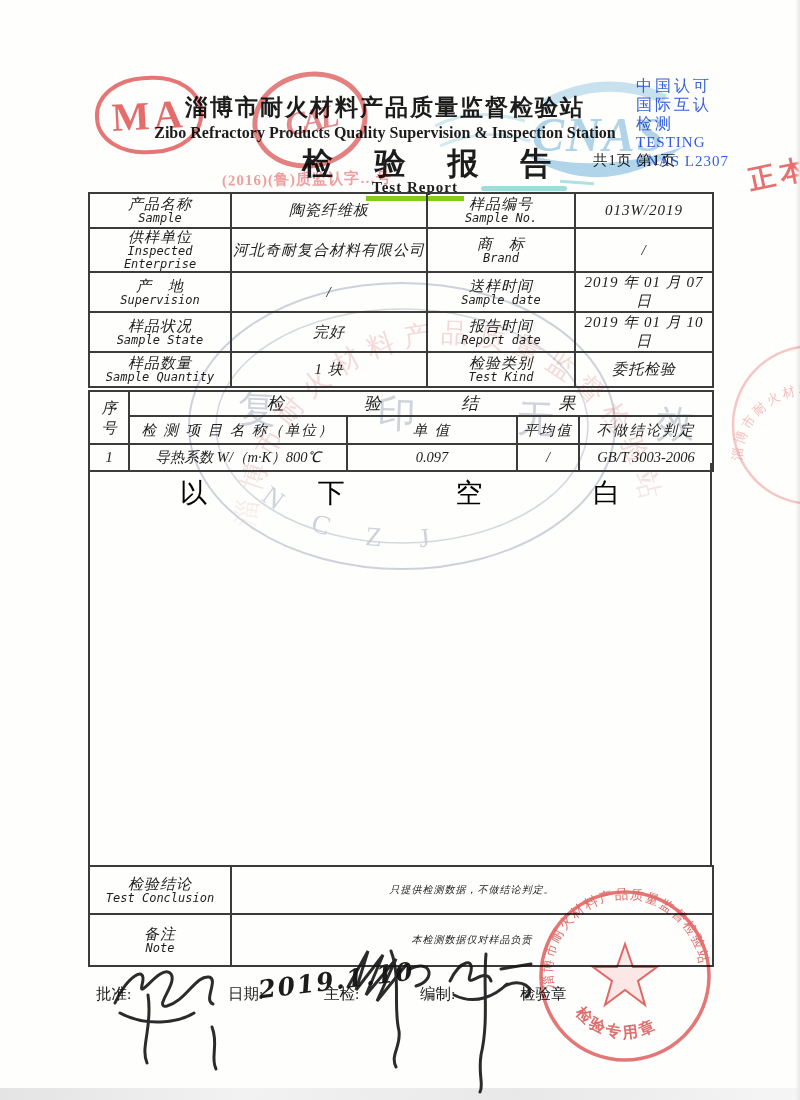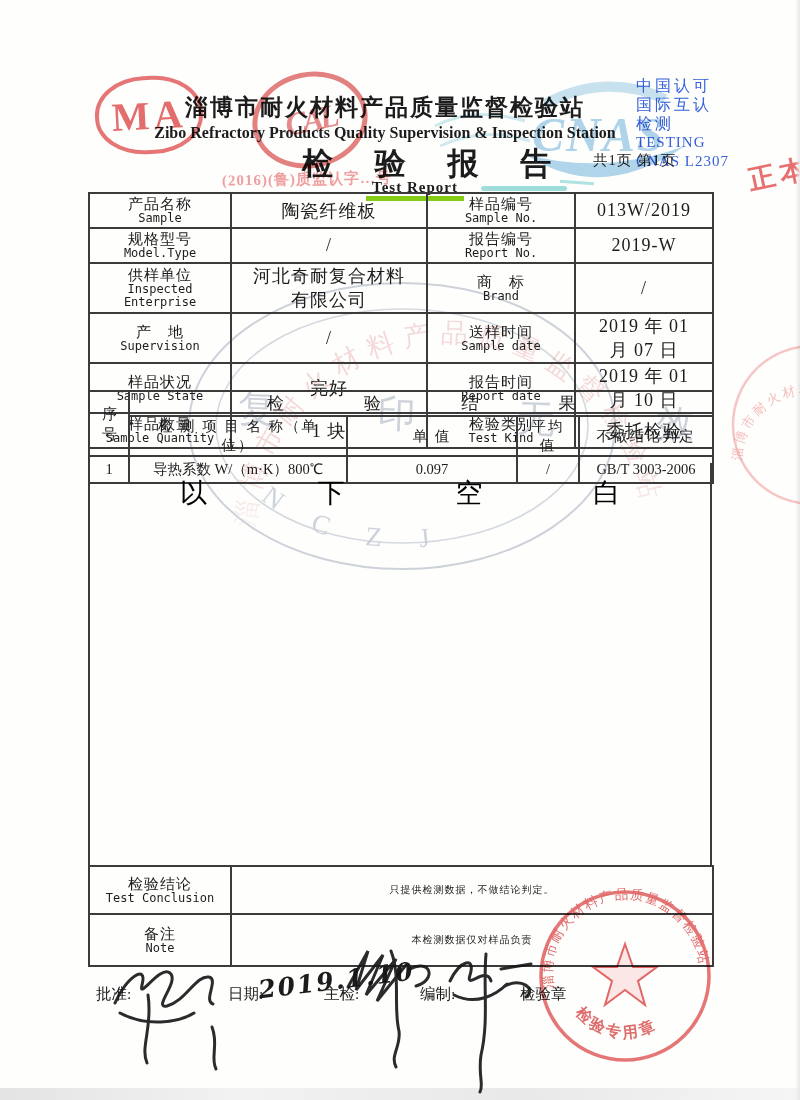--- a/index.html
+++ b/index.html
@@ -48,28 +48,28 @@
     letter-spacing:46px;opacity:.85;transform:rotate(2deg);white-space:nowrap;z-index:1;}
   .wm-oval{position:absolute;left:182px;top:276px;z-index:1;}
   .seal-faint{position:absolute;left:215px;top:268px;opacity:.32;z-index:1;
     -webkit-mask-image:linear-gradient(to bottom,#000 42%,transparent 60%);
     mask-image:linear-gradient(to bottom,#000 42%,transparent 60%);}
   .seal-edge{position:absolute;left:692px;top:335px;z-index:1;opacity:.8;}
   
   table{border-collapse:collapse;table-layout:fixed;position:absolute;left:88px;
     background:transparent;z-index:2;}
   td{border:2px solid #3b3b3b;text-align:center;vertical-align:middle;
-    padding:0 12px;overflow:hidden;}
+    padding:0 0;overflow:hidden;font-style:italic;}
   .t-info{top:192px;width:624px;}
   .t-info td{height:33px;}
   .t-res{top:390px;width:624px;}
   .t-foot{top:865px;width:624px;}
   .lbl-cn{font-size:15px;letter-spacing:1px;line-height:16px;}
   .lbl-en{font-size:12px;line-height:13px;font-family:"DejaVu Sans Mono",monospace;}
-  .val{font-size:18px;letter-spacing:1px;}
+  .val{font-size:15px;letter-spacing:1px;}
   .res-title{font-size:17px;letter-spacing:38px;text-indent:38px;height:22px;}
   .res-h{font-size:14.5px;letter-spacing:2px;height:26px;}
   .res-d{font-size:14.5px;height:25px;}
   .serial-cell div{font-size:15px;line-height:20px;}
   .blank-cell{position:absolute;left:88px;top:463px;width:620px;height:402px;
     border-left:2px solid #3b3b3b;border-right:2px solid #3b3b3b;z-index:2;}
   .blank-note{margin-top:12px;text-align:center;font-size:27px;letter-spacing:52px;
     text-indent:52px;color:#000000;}
   .t-foot .lblcell{height:46px;margin-left:48px;}
   .t-foot .notecell{height:50px;}
@@ -165,32 +165,20 @@
         <td>
             <div class="lbl-cn">产品名称</div>
             <div class="lbl-en">Sample</div>
           </td>
         <td class="val">陶瓷纤维板</td>
         <td>
             <div class="lbl-cn">样品编号</div>
             <div class="lbl-en">Sample No.</div>
           </td>
         <td class="val">013W/2019</td>
-      </tr>
-      <tr>
-        <td>
-            <div class="lbl-cn">规格型号</div>
-            <div class="lbl-en">Model.Type</div>
-          </td>
-        <td class="val">/</td>
-        <td>
-            <div class="lbl-cn">报告编号</div>
-            <div class="lbl-en">Report No.</div>
-          </td>
-        <td class="val">2019-W</td>
       </tr>
       <tr>
         <td>
             <div class="lbl-cn">供样单位</div>
             <div class="lbl-en">Inspected Enterprise</div>
           </td>
         <td class="val">河北奇耐复合材料有限公司</td>
         <td>
             <div class="lbl-cn">商　标</div>
             <div class="lbl-en">Brand</div>

